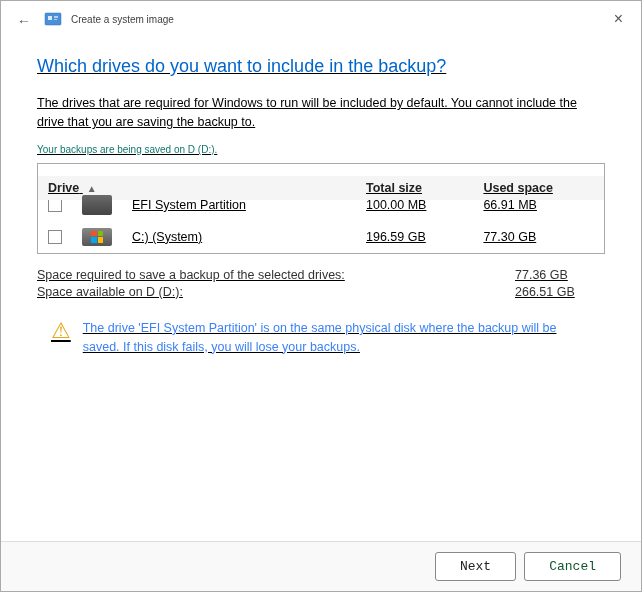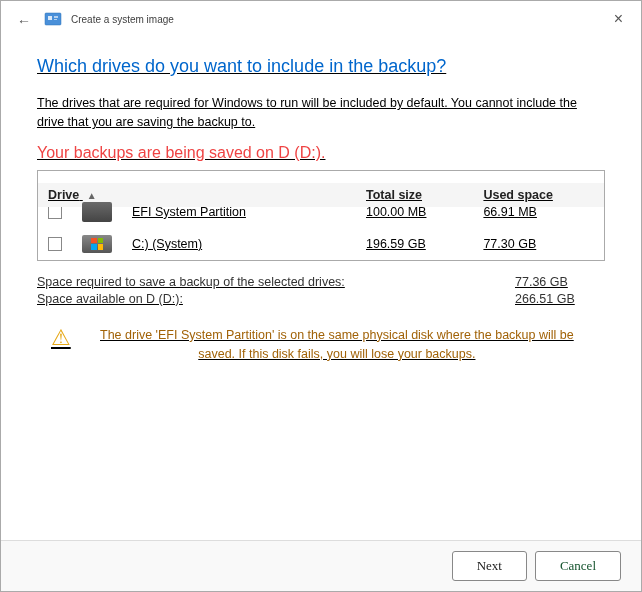--- a/index.html
+++ b/index.html
@@ -78,22 +78,22 @@
       margin-bottom: 16px;
       line-height: 1.3;
     }
     .info-text {
       color: #000000;
       font-size: 12.5px;
       line-height: 1.5;
       margin-bottom: 12px;
     }
     .save-location {
-      color: #ef4444;
-      font-size: 16px;
+      color: #0f766e;
+      font-size: 10px;
       margin-bottom: 8px;
     }
     .drive-name-cell {
       display: flex;
       align-items: center;
       gap: 20px;
     }
     .checkbox {
       width: 14px;
       height: 14px;
@@ -164,38 +164,37 @@
     }
     .warning-icon {
       font-size: 22px;
       color: #e6a817;
       flex-shrink: 0;
       line-height: 1;
       margin-top: 1px;
     }
     .warning-text {
       font-size: 12.5px;
-      color: #a16207;
+      color: #3b82f6;
       line-height: 1.5;
-      text-align: center;
     }
     .footer {
       border-top: 1px solid #ddd;
       padding: 10px 20px;
       display: flex;
       justify-content: flex-end;
       gap: 8px;
       background: #f9f9f9;
     }
     .btn {
       padding: 6px 24px;
       font-size: 13px;
       cursor: pointer;
       border-radius: 3px;
-      font-family: Liberation Serif, serif;
+      font-family: Liberation Mono, monospace;
     }
     .btn-primary {
       background: #ffffff;
       color: #222;
       border: 1px solid #888;
     }
     .btn-secondary {
       background: #ffffff;
       color: #14532d;
       border: 1px solid #888;

